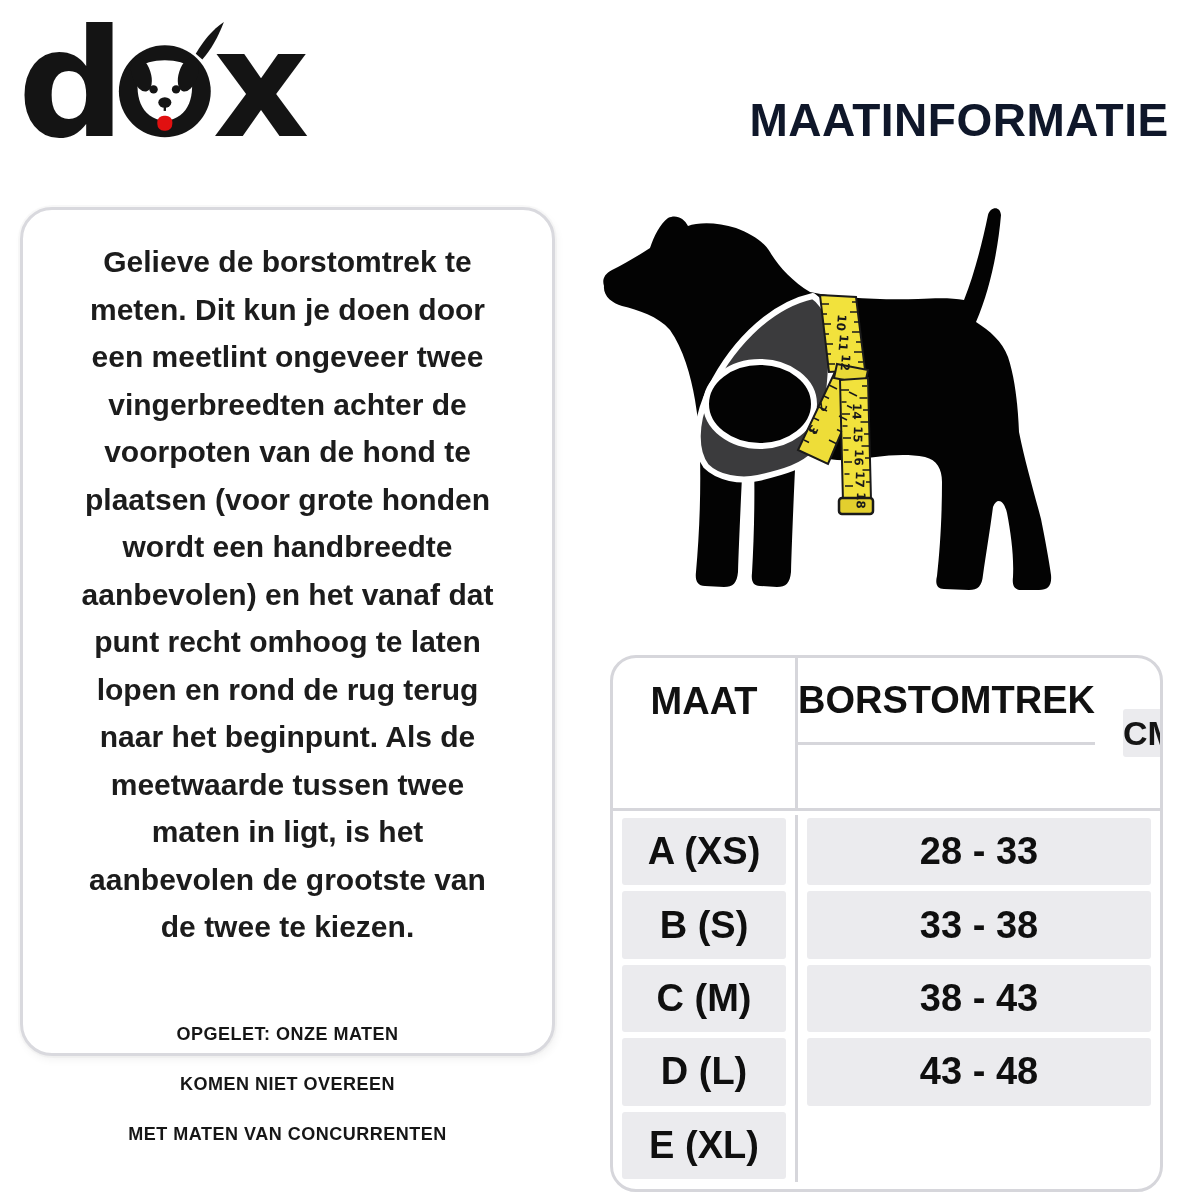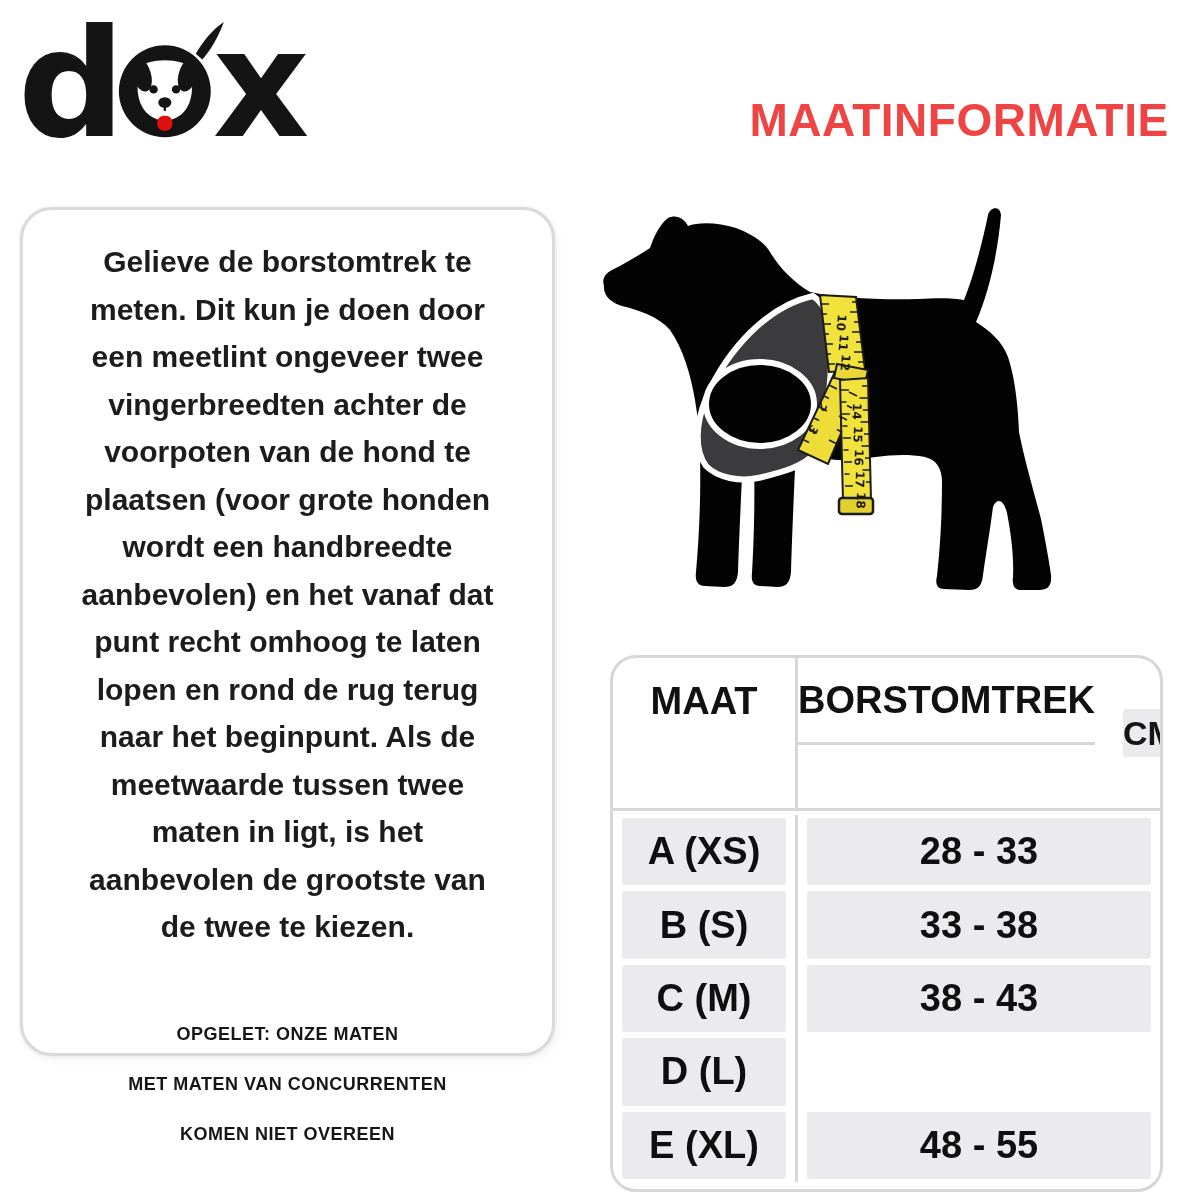--- a/index.html
+++ b/index.html
@@ -27,21 +27,21 @@
   }
   .page-title {
     position: absolute;
     left: 742px;
     top: 62px;
     width: 434px;
     text-align: center;
     font-size: 46px;
     font-weight: bold;
     letter-spacing: 0.5px;
-    color: #ef4444;
+    color: #0f172a;
     white-space: nowrap;
   }
 
   
   .info-box {
     position: absolute;
     left: 20px;
     top: 207px;
     width: 535px;
     height: 849px;
@@ -219,22 +219,22 @@
 aanbevolen) en het vanaf dat
 punt recht omhoog te laten
 lopen en rond de rug terug
 naar het beginpunt. Als de
 meetwaarde tussen twee
 maten in ligt, is het
 aanbevolen de grootste van
 de twee te kiezen.</p>
     <div class="warning-block">
       <div class="warning-line">OPGELET: ONZE MATEN</div>
+      <div class="warning-line">KOMEN NIET OVEREEN</div>
       <div class="warning-line">MET MATEN VAN CONCURRENTEN</div>
-      <div class="warning-line">KOMEN NIET OVEREEN</div>
     </div>
   </section>
 
   <div class="dog-wrap">
     <svg width="545" height="430" viewBox="0 0 545 430">
 
       <path fill="#030303" d="
         M 16 88
         C 14 82, 16 76, 24 72
         C 36 66, 50 58, 62 50
@@ -370,27 +370,27 @@
         </div>
         <div class="cell-range">
           <div class="pill">38 - 43</div>
         </div>
       </div>
 
       <div class="t-row">
         <div class="cell-size">
           <div class="pill">D (L)</div>
         </div>
+        <div class="cell-range">
+          <div class="pill">43 - 48</div>
+        </div>
       </div>
 
       <div class="t-row">
         <div class="cell-size">
           <div class="pill">E (XL)</div>
-        </div>
-        <div class="cell-range">
-          <div class="pill">48 - 55</div>
         </div>
       </div>
 
     </div>
   </section>
 
 </div>
 
 </body></html>

